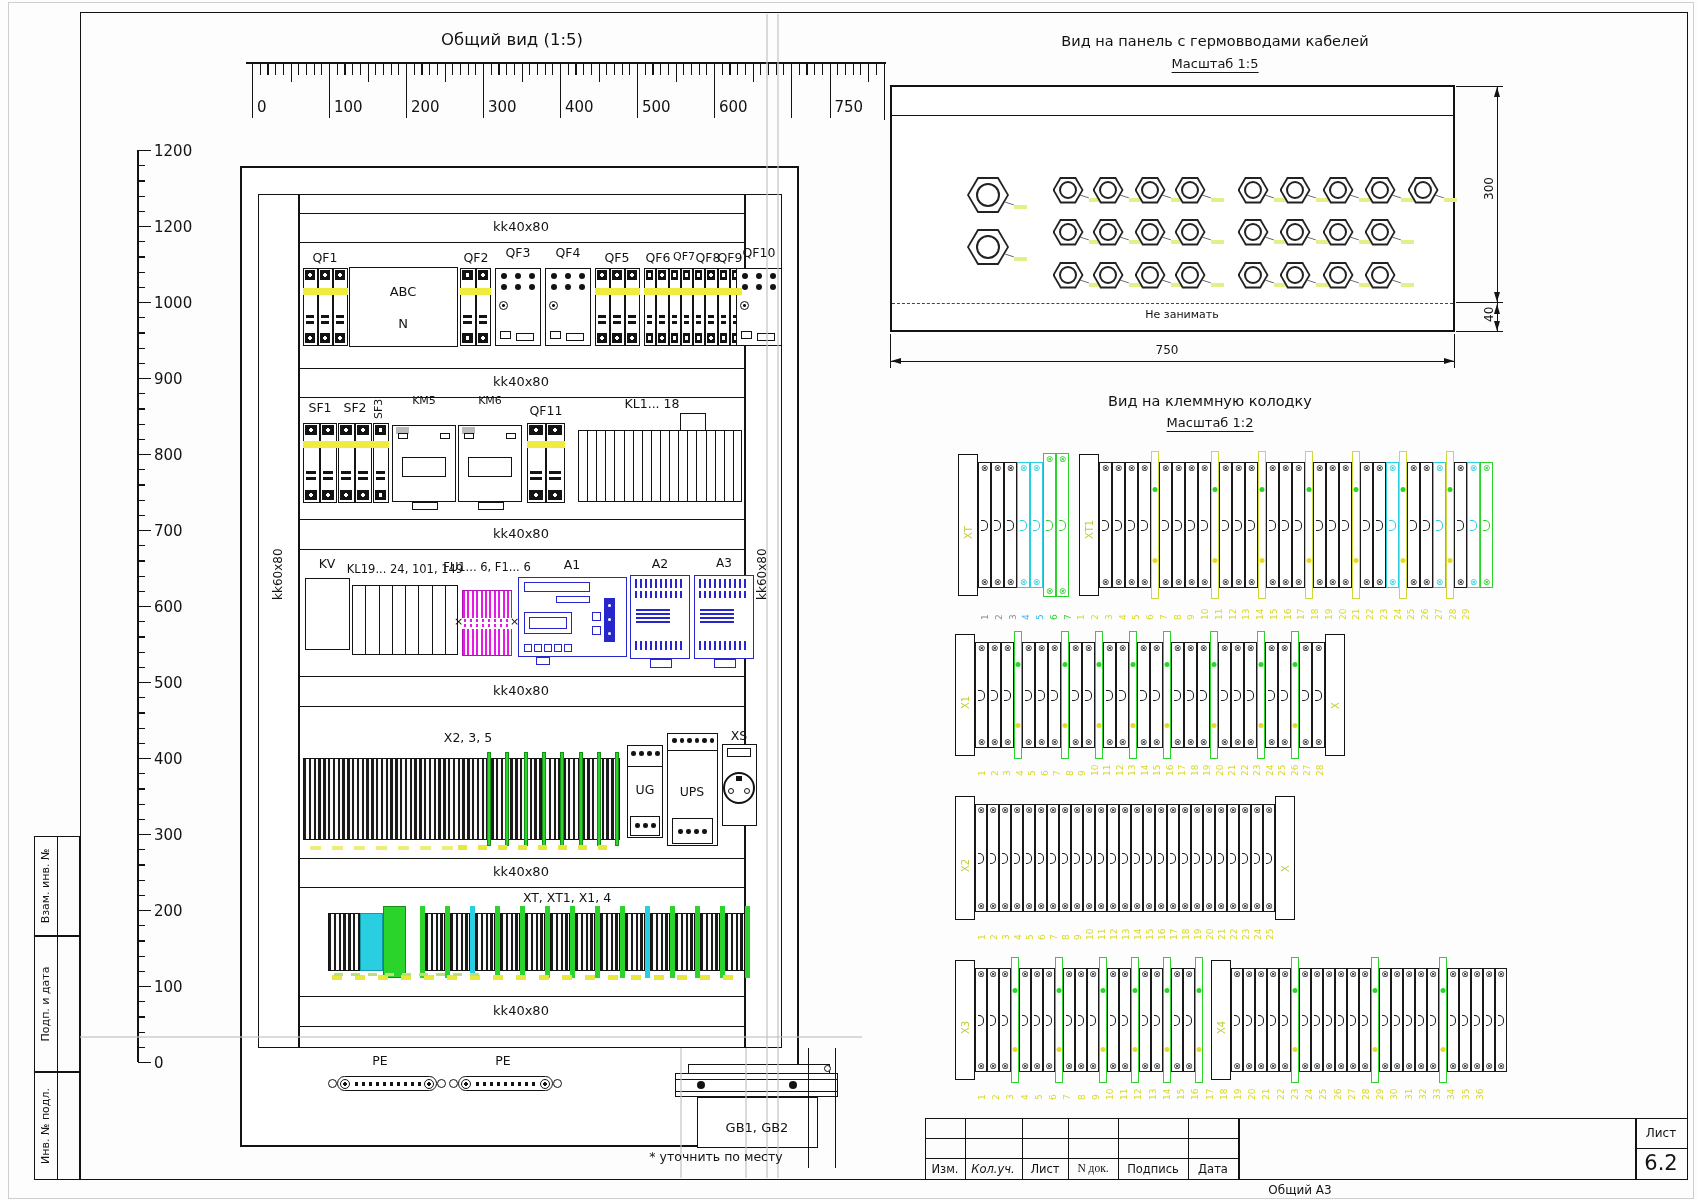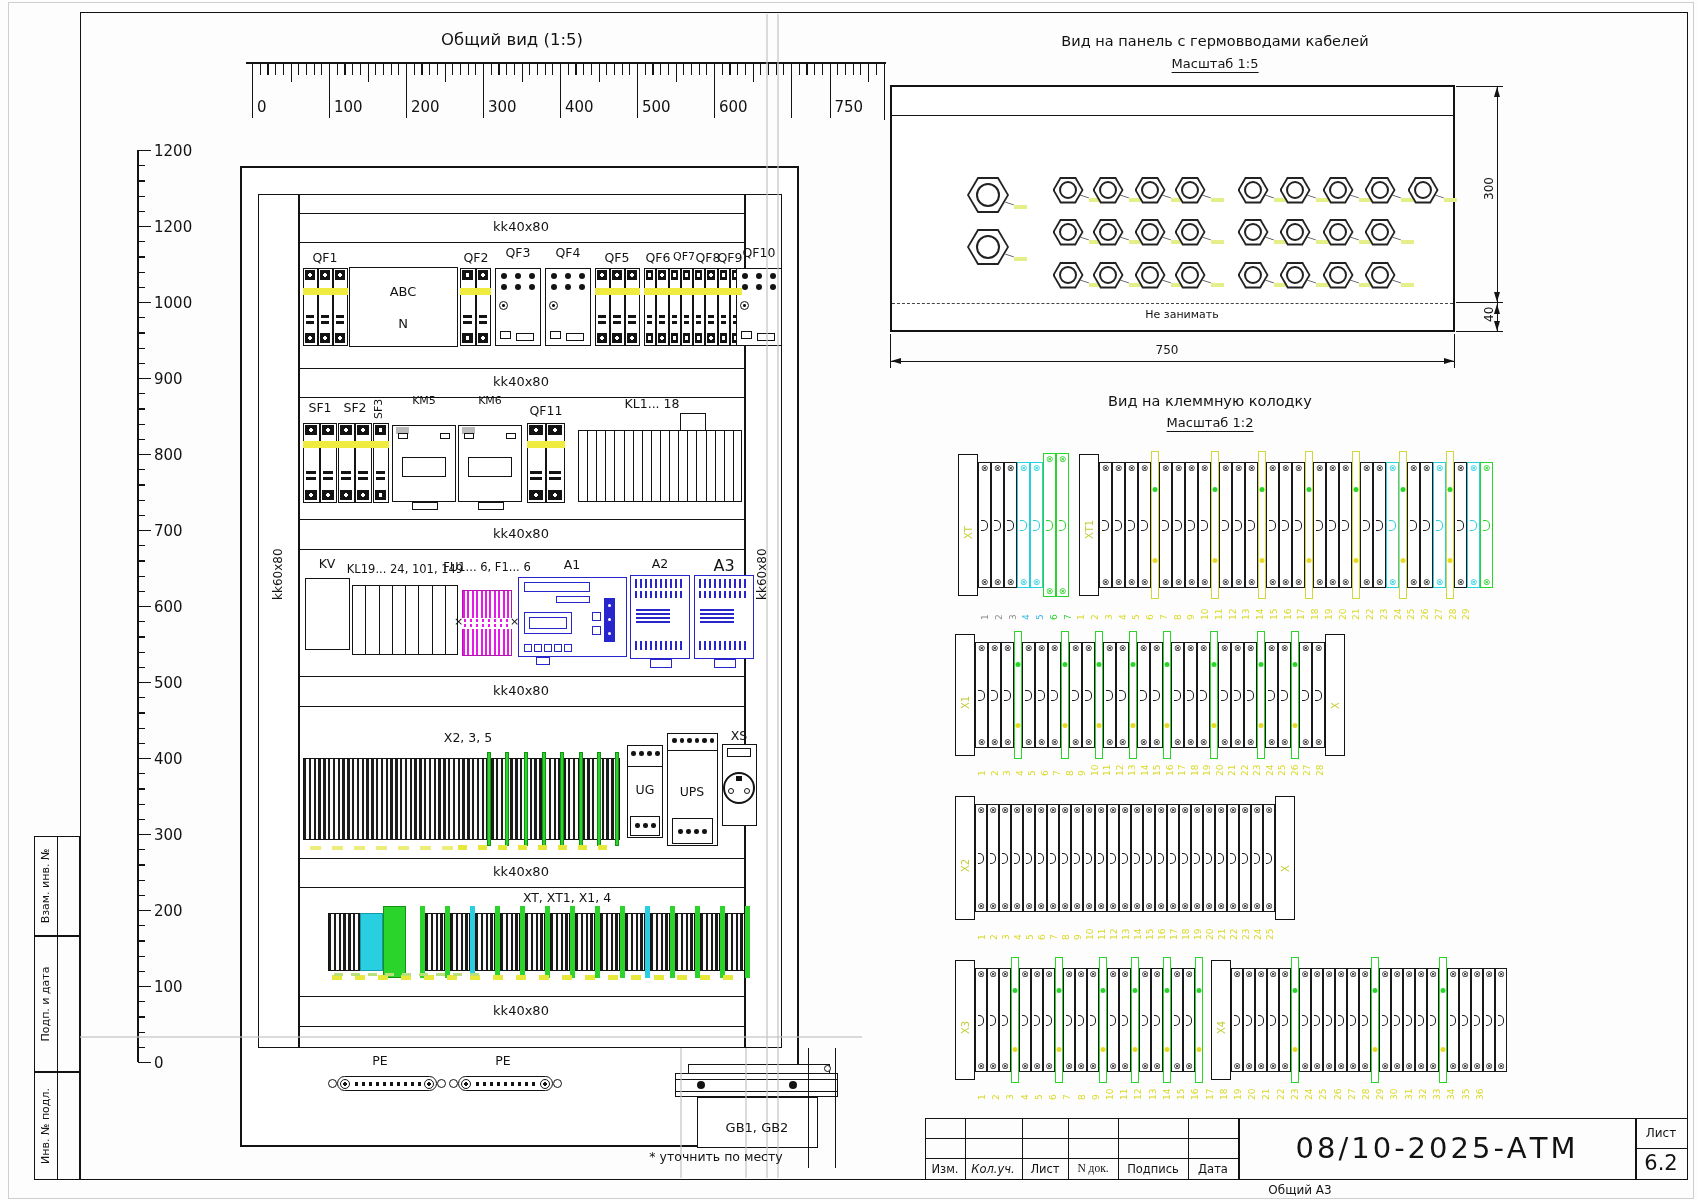--- a/index.html
+++ b/index.html
@@ -81,21 +81,21 @@
   <div class="lbl" style="left:424px;top:394px;font-size:11px;">KM5</div>
   <div class="lbl" style="left:490px;top:394px;font-size:11px;">KM6</div>
   <div class="lbl" style="left:546px;top:403px;font-size:12.5px;">QF11</div>
   <div class="lbl" style="left:652px;top:396px;font-size:12.5px;">KL1... 18</div>
 
   <div class="lbl" style="left:327px;top:556px;font-size:12.5px;">KV</div>
   <div class="lbl" style="left:405px;top:562px;font-size:11.5px;">KL19... 24, 101, 149</div>
   <div class="lbl" style="left:487px;top:560px;font-size:11.5px;">FU1... 6, F1... 6</div>
   <div class="lbl" style="left:572px;top:557px;font-size:12.5px;">A1</div>
   <div class="lbl" style="left:660px;top:556px;font-size:12.5px;">A2</div>
-  <div class="lbl" style="left:724px;top:556px;font-size:16px;">A3</div>
+  <div class="lbl" style="left:724px;top:556px;font-size:12px;">A3</div>
 
   <div class="lbl" style="left:468px;top:730px;font-size:12.5px;">X2, 3, 5</div>
   <div class="lbl" style="left:645px;top:782px;font-size:12.5px;">UG</div>
   <div class="lbl" style="left:692px;top:784px;font-size:12.5px;">UPS</div>
   <div class="lbl" style="left:739px;top:728px;font-size:12.5px;">XS</div>
 
   <div class="lbl" style="left:567px;top:890px;font-size:12.5px;">XT, XT1, X1, 4</div>
 
   <div class="lbl" style="left:380px;top:1053px;font-size:12.5px;">PE</div>
   <div class="lbl" style="left:503px;top:1053px;font-size:12.5px;">PE</div>
@@ -122,21 +122,20 @@
   <div class="ln" style="left:1635px;top:1118px;width:1.8px;height:62px;"></div>
   <div class="ln" style="left:925px;top:1138px;width:313px;height:1.2px;"></div>
   <div class="ln" style="left:925px;top:1158px;width:313px;height:1.2px;"></div>
   <div class="ln" style="left:1635px;top:1148px;width:53px;height:1.2px;"></div>
   <div class="lbl" style="left:945px;top:1162px;font-size:11.5px;">Изм.</div>
   <div class="lbl" style="left:993px;top:1162px;font-size:11.5px;font-style:italic;">Кол.уч.</div>
   <div class="lbl" style="left:1045px;top:1162px;font-size:11.5px;">Лист</div>
   <div class="lbl" style="left:1093px;top:1162px;font-size:11.5px;font-family:Liberation Serif, serif;">N док.</div>
   <div class="lbl" style="left:1153px;top:1162px;font-size:11.5px;">Подпись</div>
   <div class="lbl" style="left:1213px;top:1162px;font-size:11.5px;">Дата</div>
-  <div class="lbl" style="left:1437px;top:1131px;font-size:29px;letter-spacing:3px;">08/10-2025-АТМ</div>
   <div class="lbl" style="left:1661px;top:1126px;font-size:12px;">Лист</div>
   <div class="lbl" style="left:1661px;top:1151px;font-size:21px;">6.2</div>
   <div class="lbl" style="left:1300px;top:1183px;font-size:12px;">Общий А3</div>
 <div class="abs" style="position: absolute; left: 246px; top: 62px; width: 640px; height: 1.5px; background: rgb(19, 19, 19);"></div>
     <div class="abs" style="position: absolute; left: 884px; top: 62px; width: 1.2px; height: 58px; background: rgb(19, 19, 19);"></div>
     <div class="abs" style="position: absolute; left: 252px; top: 62px; width: 1.2px; height: 56px; background: rgb(19, 19, 19);"></div>
     <div class="lbll" style="position: absolute; left: 257px; top: 98px; font-size: 15px;">0</div>
     <div class="abs" style="position: absolute; left: 259.7px; top: 62px; width: 1.2px; height: 13px; background: rgb(19, 19, 19);"></div>
     <div class="abs" style="position: absolute; left: 267.4px; top: 62px; width: 1.2px; height: 13px; background: rgb(19, 19, 19);"></div>
     <div class="abs" style="position: absolute; left: 275.1px; top: 62px; width: 1.2px; height: 13px; background: rgb(19, 19, 19);"></div>

